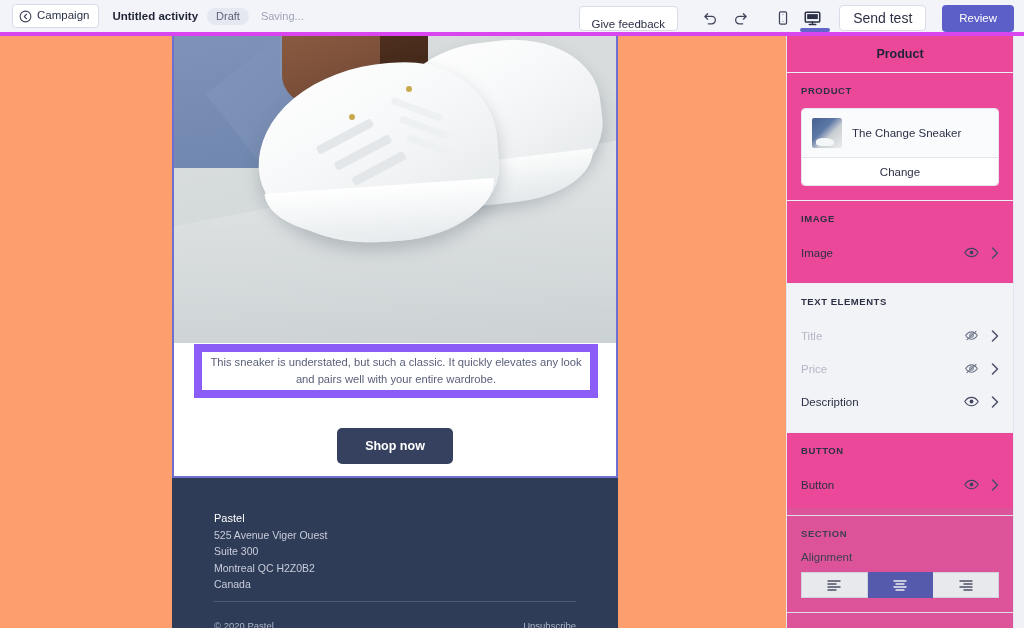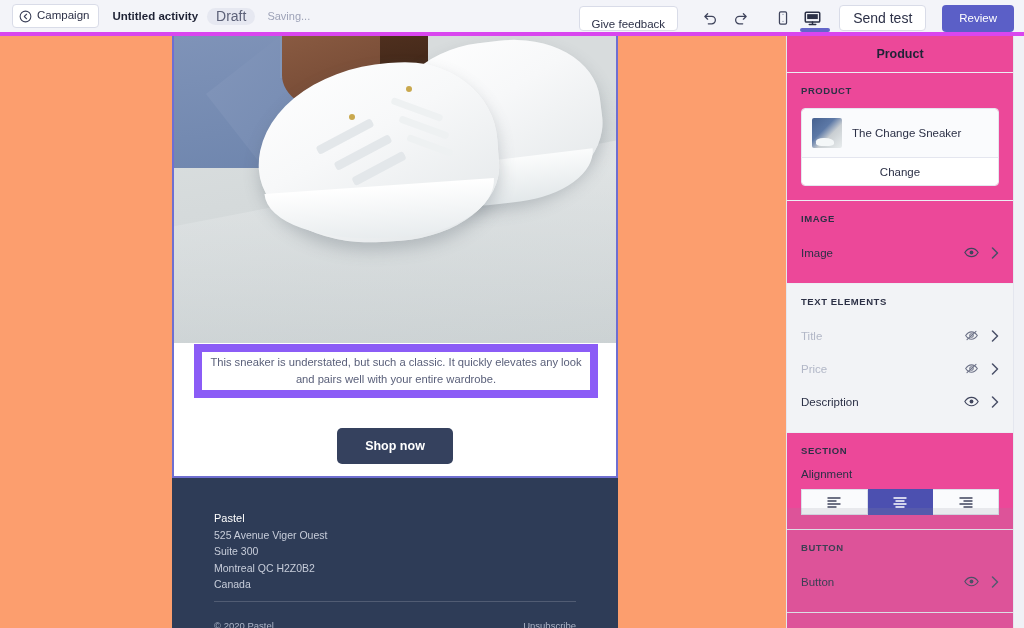--- a/index.html
+++ b/index.html
@@ -22,21 +22,21 @@
     display: flex; align-items: center; gap: 5px;
     font-size: 11.5px; color: #2c3047; cursor: pointer;
   }
   .campaign-btn .lbl { line-height: 1; }
   .act-title {
     margin-left: 13px; font-size: 11.5px; font-weight: bold; color: #1e2235;
   }
   .draft-pill {
     margin-left: 9px; height: 17px; padding: 0 9px;
     background: #e6e8f1; border-radius: 9px;
-    font-size: 14px; color: #5c6178;
+    font-size: 11px; color: #5c6178;
     display: flex; align-items: center;
   }
   .saving { margin-left: 12px; font-size: 11px; color: #9ea3b8; }
   .topbar-right {
     position: absolute; right: 10px; top: 0; height: 36px;
     display: flex; align-items: center; gap: 0;
   }
   .feedback-btn {
     height: 25px; padding: 0 12px; background: #fff;
     border: 1px solid #d9dce8; border-radius: 4px;
@@ -460,20 +460,40 @@
           <span class="chev">
             <svg width="8" height="12" viewBox="0 0 8 12">
                 <path d="M1.5 1l5 5-5 5" fill="none" stroke="#4a5068" stroke-width="1.5" stroke-linecap="round" stroke-linejoin="round"></path>
               </svg>
           </span>
         </span>
       </div>
     </div>
 
     <div class="sec">
+      <div class="sec-title">BUTTON</div>
+      <div class="item-row">
+        <span class="nm">Button</span>
+        <span class="row-icons">
+          <span>
+            <svg width="15" height="13" viewBox="0 0 18 14">
+              <path d="M1 7s3-5 8-5 8 5 8 5-3 5-8 5-8-5-8-5z" fill="none" stroke="#40455d" stroke-width="1.3"></path>
+              <circle cx="9" cy="7" r="2.3" fill="#40455d"></circle>
+            </svg>
+          </span>
+          <span class="chev">
+            <svg width="8" height="12" viewBox="0 0 8 12">
+                <path d="M1.5 1l5 5-5 5" fill="none" stroke="#4a5068" stroke-width="1.5" stroke-linecap="round" stroke-linejoin="round"></path>
+              </svg>
+          </span>
+        </span>
+      </div>
+    </div>
+
+    <div class="sec">
       <div class="sec-title">SECTION</div>
       <div class="label-plain">Alignment</div>
       <div class="align-row">
         <div class="align-btn">
           <span>
             <svg width="14" height="12" viewBox="0 0 14 12">
               <path d="M1 2h12M1 5h8M1 8h12M1 11h8" stroke="#3f445c" stroke-width="1.4" stroke-linecap="round"></path>
             </svg>
           </span>
         </div>
@@ -487,36 +507,16 @@
         <div class="align-btn">
           <span>
             <svg width="14" height="12" viewBox="0 0 14 12">
               <path d="M1 2h12M5 5h8M1 8h12M5 11h8" stroke="#3f445c" stroke-width="1.4" stroke-linecap="round"></path>
             </svg>
           </span>
         </div>
       </div>
     </div>
 
-    <div class="sec">
-      <div class="sec-title">BUTTON</div>
-      <div class="item-row">
-        <span class="nm">Button</span>
-        <span class="row-icons">
-          <span>
-            <svg width="15" height="13" viewBox="0 0 18 14">
-              <path d="M1 7s3-5 8-5 8 5 8 5-3 5-8 5-8-5-8-5z" fill="none" stroke="#40455d" stroke-width="1.3"></path>
-              <circle cx="9" cy="7" r="2.3" fill="#40455d"></circle>
-            </svg>
-          </span>
-          <span class="chev">
-            <svg width="8" height="12" viewBox="0 0 8 12">
-                <path d="M1.5 1l5 5-5 5" fill="none" stroke="#4a5068" stroke-width="1.5" stroke-linecap="round" stroke-linejoin="round"></path>
-              </svg>
-          </span>
-        </span>
-      </div>
-    </div>
-
     <div class="panel-dim"></div>
   </div>
 
 </div>
 
 </body></html>

